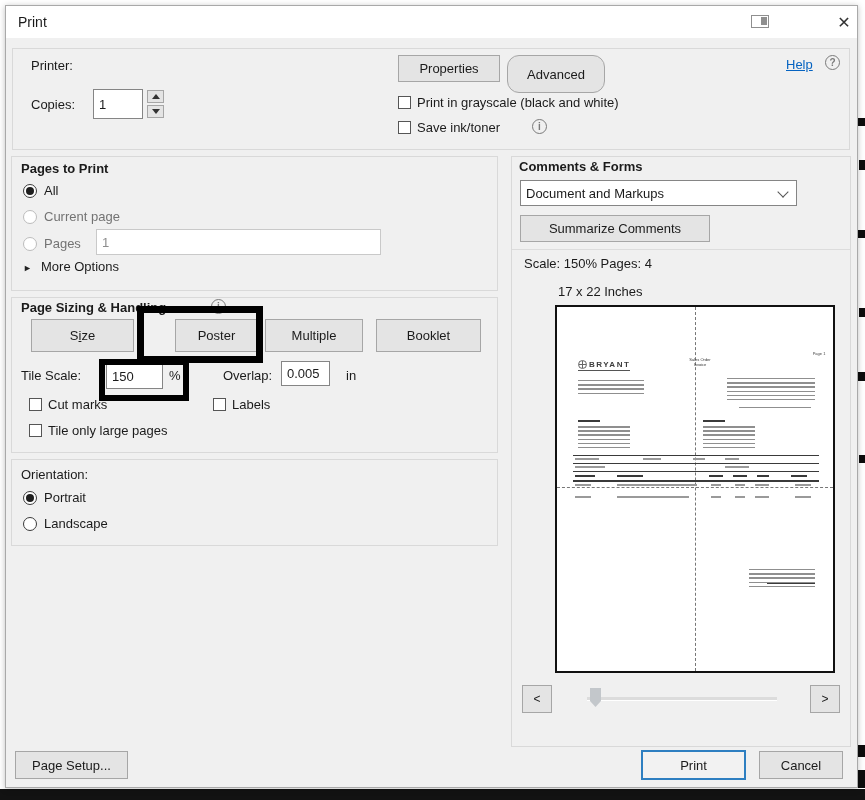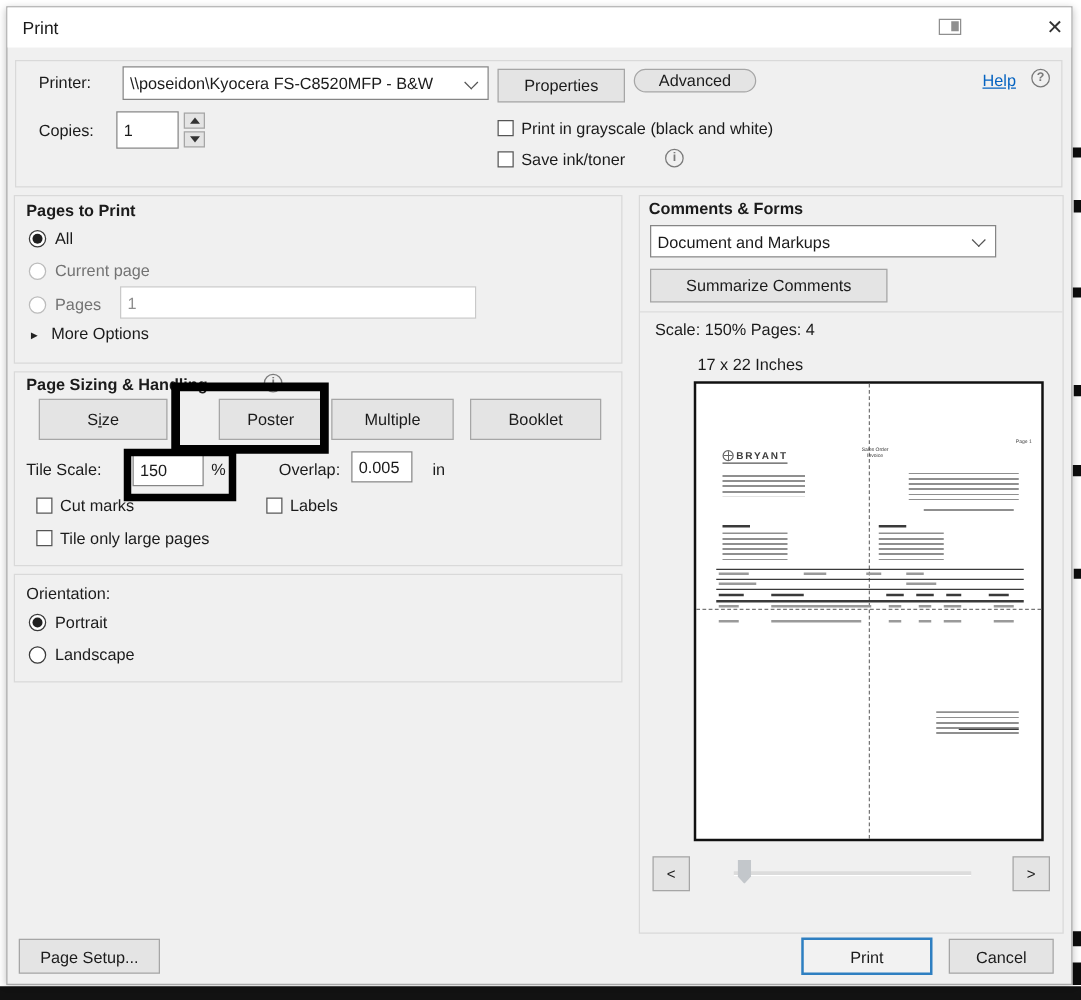--- a/index.html
+++ b/index.html
@@ -108,26 +108,22 @@
   <div class="titlebar">
     <span class="t">Print</span>
     <span class="win-icon">
         <i></i>
       </span>
     <span class="close-x">✕</span>
   </div>
 
   <div class="gbox" style="left:6px;top:42px;width:838px;height:102px;"></div>
   <span class="lbl" style="left:25px;top:52px;">Printer:</span>
-  <div class="inp sel" style="left:92px;top:47px;width:293px;height:27px;">
-    <span>\\poseidon\Kyocera FS-C8520MFP - B&amp;W</span>
-    <span class="chev"></span>
-  </div>
   <div class="btn" style="left:392px;top:49px;width:102px;height:27px;">Properties</div>
-  <div class="btn" style="left:501px;top:49px;width:98px;height:19px;border-radius:12px;">Advanced</div>
+  <div class="btn" style="left:501px;top:49px;width:98px;height:38px;border-radius:12px;">Advanced</div>
   <span class="link" style="left:780px;top:51px;">Help</span>
   <span class="icirc" style="left:819px;top:49px;">?</span>
 
   <span class="lbl" style="left:25px;top:91px;">Copies:</span>
   <div class="inp" style="left:87px;top:83px;width:50px;height:30px;">1</div>
   <div class="spin" style="left:141px;top:84px;">
       <span class="tri-up"></span>
     </div>
   <div class="spin" style="left:141px;top:99px;">
       <span class="tri-dn"></span>

